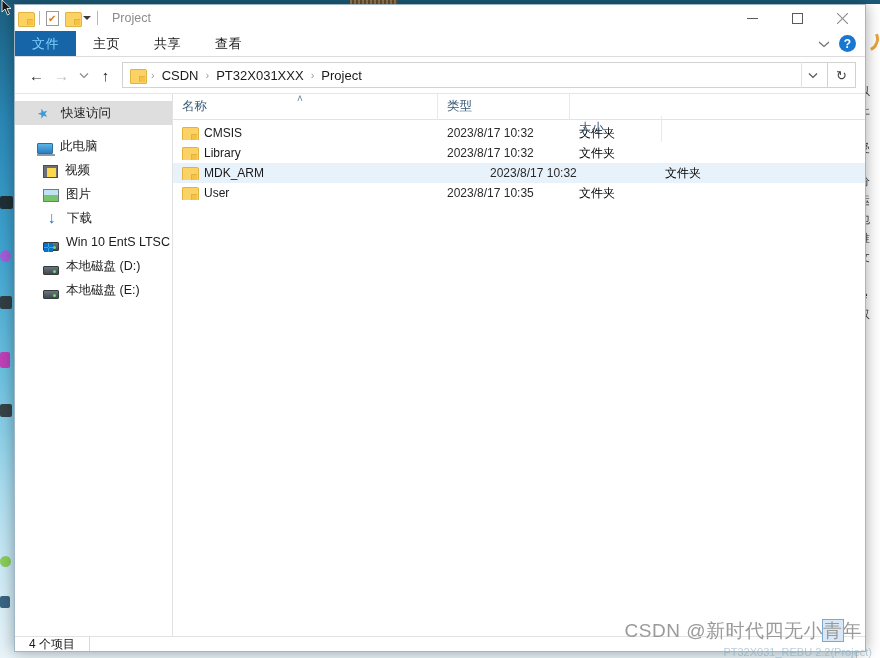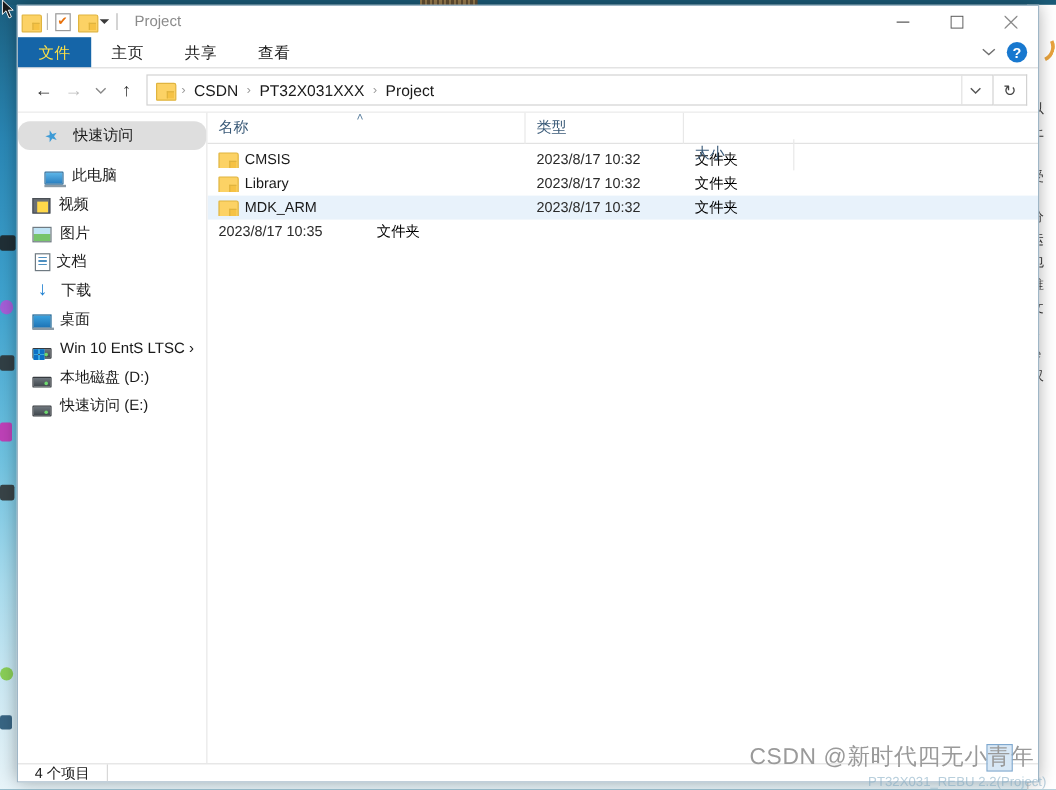--- a/index.html
+++ b/index.html
@@ -115,21 +115,21 @@
   
   .ribbon {
     height: 26px; flex: none; background: #ffffff;
     display: flex; align-items: stretch; position: relative;
     border-bottom: 1px solid #dcdcdc;
   }
   .tab {
     padding: 0 17px; display: flex; align-items: center;
     font-size: 13px; color: #1a1a1a; letter-spacing: .5px;
   }
-  .tab.file { background: #1565a8; color: #fde047; padding-left: 17px; }
+  .tab.file { background: #1565a8; color: #7dd3fc; padding-left: 17px; }
   .ribbon-right { margin-left: auto; display: flex; align-items: center; gap: 9px; padding-right: 9px; }
   .chev { color: #606060; font-size: 11px; }
   .helpbtn {
     width: 17px; height: 17px; border-radius: 50%;
     background: #1878cf; color: #fff; font-size: 12px; font-weight: bold;
     display: flex; align-items: center; justify-content: center;
   }
 
   
   .addrrow {
@@ -168,24 +168,24 @@
   
   .bodysplit { flex: 1; display: flex; min-height: 0; border-top: 1px solid #e6e6e6; }
 
   
   .navpane {
     width: 158px; flex: none; background: #fff; padding-top: 7px;
     border-right: 1px solid #e2e2e2; overflow: hidden;
   }
   .navitem {
     height: 24px; display: flex; align-items: center; gap: 7px;
-    padding-left: 22px; font-size: 12.5px; color: #1a1a1a; white-space: nowrap; border-radius: 10px;
+    padding-left: 22px; font-size: 12.5px; color: #1a1a1a; white-space: nowrap;
   }
   .navitem.sel { background: #dedede; }
-  .navitem.lvl2 { padding-left: 12px; }
+  .navitem.lvl2 { padding-left: 28px; }
   .navgap { height: 9px; }
   .nico { width: 17px; height: 16px; flex: none; position: relative; }
 
   
   .nico.pin::after {
     content: "\2605"; position: absolute; inset: 0; color: #3d9bd6; font-size: 13px;
     transform: rotate(-18deg);
   }
   .nico.pc {
     background: linear-gradient(#5cb5e8,#2a7fc0); border: 1px solid #2c6f9e;
@@ -268,21 +268,21 @@
   .col.c-type { width: 132px; flex: none; }
   .col.c-size { width: 92px; flex: none; margin-top: 44px; }
   .sortmark {
     position: absolute; left: 124px; top: -1px; color: #5b7f9e; font-size: 10px;
   }
 
   .rows { flex: 1; overflow: hidden; padding-top: 3px; }
   .row {
     height: 20px; display: flex; align-items: center; font-size: 12px; color: #1a1a1a;
   }
-  .row.hl { background: #e8f2fb; }
+  .row.hl { background: #e8f2fb; gap: 43px; }
   .cell { padding-left: 9px; white-space: nowrap; overflow: hidden; }
   .cell.name { width: 265px; flex: none; display: flex; align-items: center; gap: 7px; padding-left: 9px; }
   .cell.date { width: 132px; flex: none; color: #2a2a2a; }
   .cell.type { width: 132px; flex: none; color: #000000; }
   .cell.size { width: 92px; flex: none; color: #2a2a2a; }
 
   
   .statusbar {
     height: 15px; flex: none; border-top: 1px solid #e2e2e2;
     display: flex; align-items: center; background: #fff; position: relative;
@@ -438,42 +438,34 @@
       </div>
       <div class="navitem lvl2">
         <span class="nico video"></span>
         <span>视频</span>
       </div>
       <div class="navitem lvl2">
         <span class="nico pic"></span>
         <span>图片</span>
       </div>
       <div class="navitem lvl2">
-        <span class="nico doc2"></span>
-        <span>文档</span>
-      </div>
-      <div class="navitem lvl2">
         <span class="nico dl"></span>
         <span>下载</span>
-      </div>
-      <div class="navitem lvl2">
-        <span class="nico desk"></span>
-        <span>桌面</span>
       </div>
       <div class="navitem lvl2">
         <span class="nico drive winlogo"></span>
         <span>Win 10 EntS LTSC ›</span>
       </div>
       <div class="navitem lvl2">
         <span class="nico drive"></span>
         <span>本地磁盘 (D:)</span>
       </div>
       <div class="navitem lvl2">
         <span class="nico drive"></span>
-        <span>快速访问 (E:)</span>
+        <span>本地磁盘 (E:)</span>
       </div>
 
       <div class="navgap"></div>
 
     </div>
 
     <div class="listpane">
       <div class="colhead">
         <div class="col c-name">
           <span>名称</span>
@@ -505,20 +497,24 @@
         <div class="row hl">
           <div class="cell name">
             <span class="ico-folder"></span>
             <span>MDK_ARM</span>
           </div>
           <div class="cell date">2023/8/17 10:32</div>
           <div class="cell type">文件夹</div>
           <div class="cell size"></div>
         </div>
         <div class="row">
+          <div class="cell name">
+            <span class="ico-folder"></span>
+            <span>User</span>
+          </div>
           <div class="cell date">2023/8/17 10:35</div>
           <div class="cell type">文件夹</div>
           <div class="cell size"></div>
         </div>
       </div>
     </div>
   </div>
 
   <div class="statusbar">
     <span class="txt">4 个项目</span>

